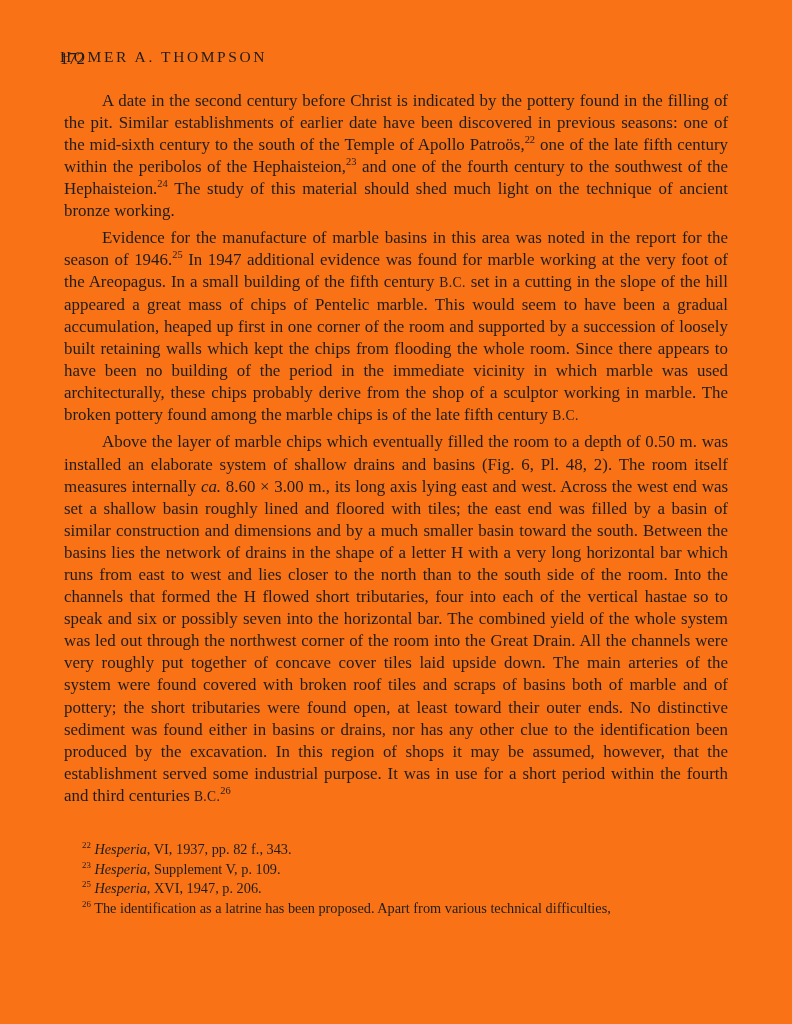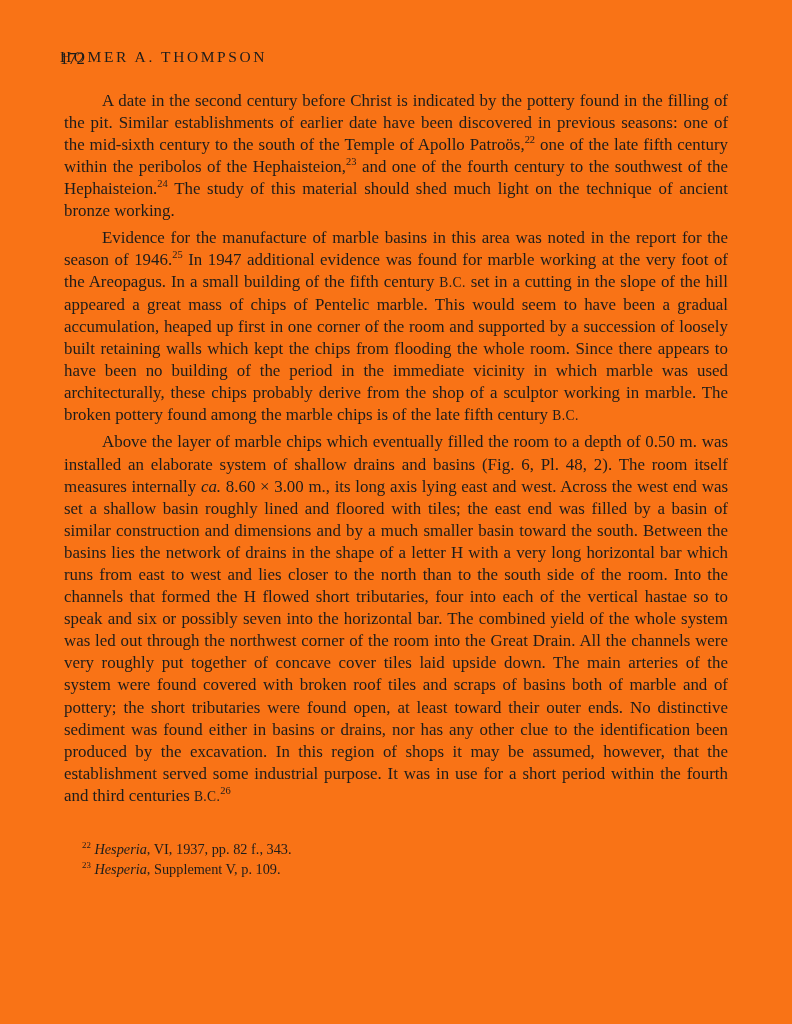--- a/index.html
+++ b/index.html
@@ -77,14 +77,16 @@
 
   <div class="body-text" id="body-text">
       <p><span>A date in the second century before Christ is indicated by the pottery found in the filling of the pit. Similar establishments of earlier date have been discovered in previous seasons: one of the mid-sixth century to the south of the Temple of Apollo Patroös,</span><sup>22</sup><span> one of the late fifth century within the peribolos of the Hephaisteion,</span><sup>23</sup><span> and one of the fourth century to the southwest of the Hephaisteion.</span><sup>24</sup><span> The study of this material should shed much light on the technique of ancient bronze working.</span></p>
       <p><span>Evidence for the manufacture of marble basins in this area was noted in the report for the season of 1946.</span><sup>25</sup><span> In 1947 additional evidence was found for marble working at the very foot of the Areopagus. In a small building of the fifth century </span><span class="smallcaps">B.C.</span><span> set in a cutting in the slope of the hill appeared a great mass of chips of Pentelic marble. This would seem to have been a gradual accumulation, heaped up first in one corner of the room and supported by a succession of loosely built retaining walls which kept the chips from flooding the whole room. Since there appears to have been no building of the period in the immediate vicinity in which marble was used architecturally, these chips probably derive from the shop of a sculptor working in marble. The broken pottery found among the marble chips is of the late fifth century </span><span class="smallcaps">B.C.</span></p>
       <p><span>Above the layer of marble chips which eventually filled the room to a depth of 0.50 m. was installed an elaborate system of shallow drains and basins (Fig. 6, Pl. 48, 2). The room itself measures internally </span><i>ca.</i><span> 8.60 × 3.00 m., its long axis lying east and west. Across the west end was set a shallow basin roughly lined and floored with tiles; the east end was filled by a basin of similar construction and dimensions and by a much smaller basin toward the south. Between the basins lies the network of drains in the shape of a letter H with a very long horizontal bar which runs from east to west and lies closer to the north than to the south side of the room. Into the channels that formed the H flowed short tributaries, four into each of the vertical hastae so to speak and six or possibly seven into the horizontal bar. The combined yield of the whole system was led out through the northwest corner of the room into the Great Drain. All the channels were very roughly put together of concave cover tiles laid upside down. The main arteries of the system were found covered with broken roof tiles and scraps of basins both of marble and of pottery; the short tributaries were found open, at least toward their outer ends. No distinctive sediment was found either in basins or drains, nor has any other clue to the identification been produced by the excavation. In this region of shops it may be assumed, however, that the establishment served some industrial purpose. It was in use for a short period within the fourth and third centuries </span><span class="smallcaps">B.C.</span><sup>26</sup></p>
     </div>
 
   <div class="footnotes" id="footnotes">
       <p><sup>22</sup><span> </span><i>Hesperia</i><span>, VI, 1937, pp. 82 f., 343.</span></p>
       <p><sup>23</sup><span> </span><i>Hesperia</i><span>, Supplement V, p. 109.</span></p>
+      <p><sup>25</sup><span> </span><i>Hesperia</i><span>, XVI, 1947, p. 206.</span></p>
+      <p><sup>26</sup><span> The identification as a latrine has been proposed.  Apart from various technical difficulties,</span></p>
     </div>
 </div>
 
 </body></html>

